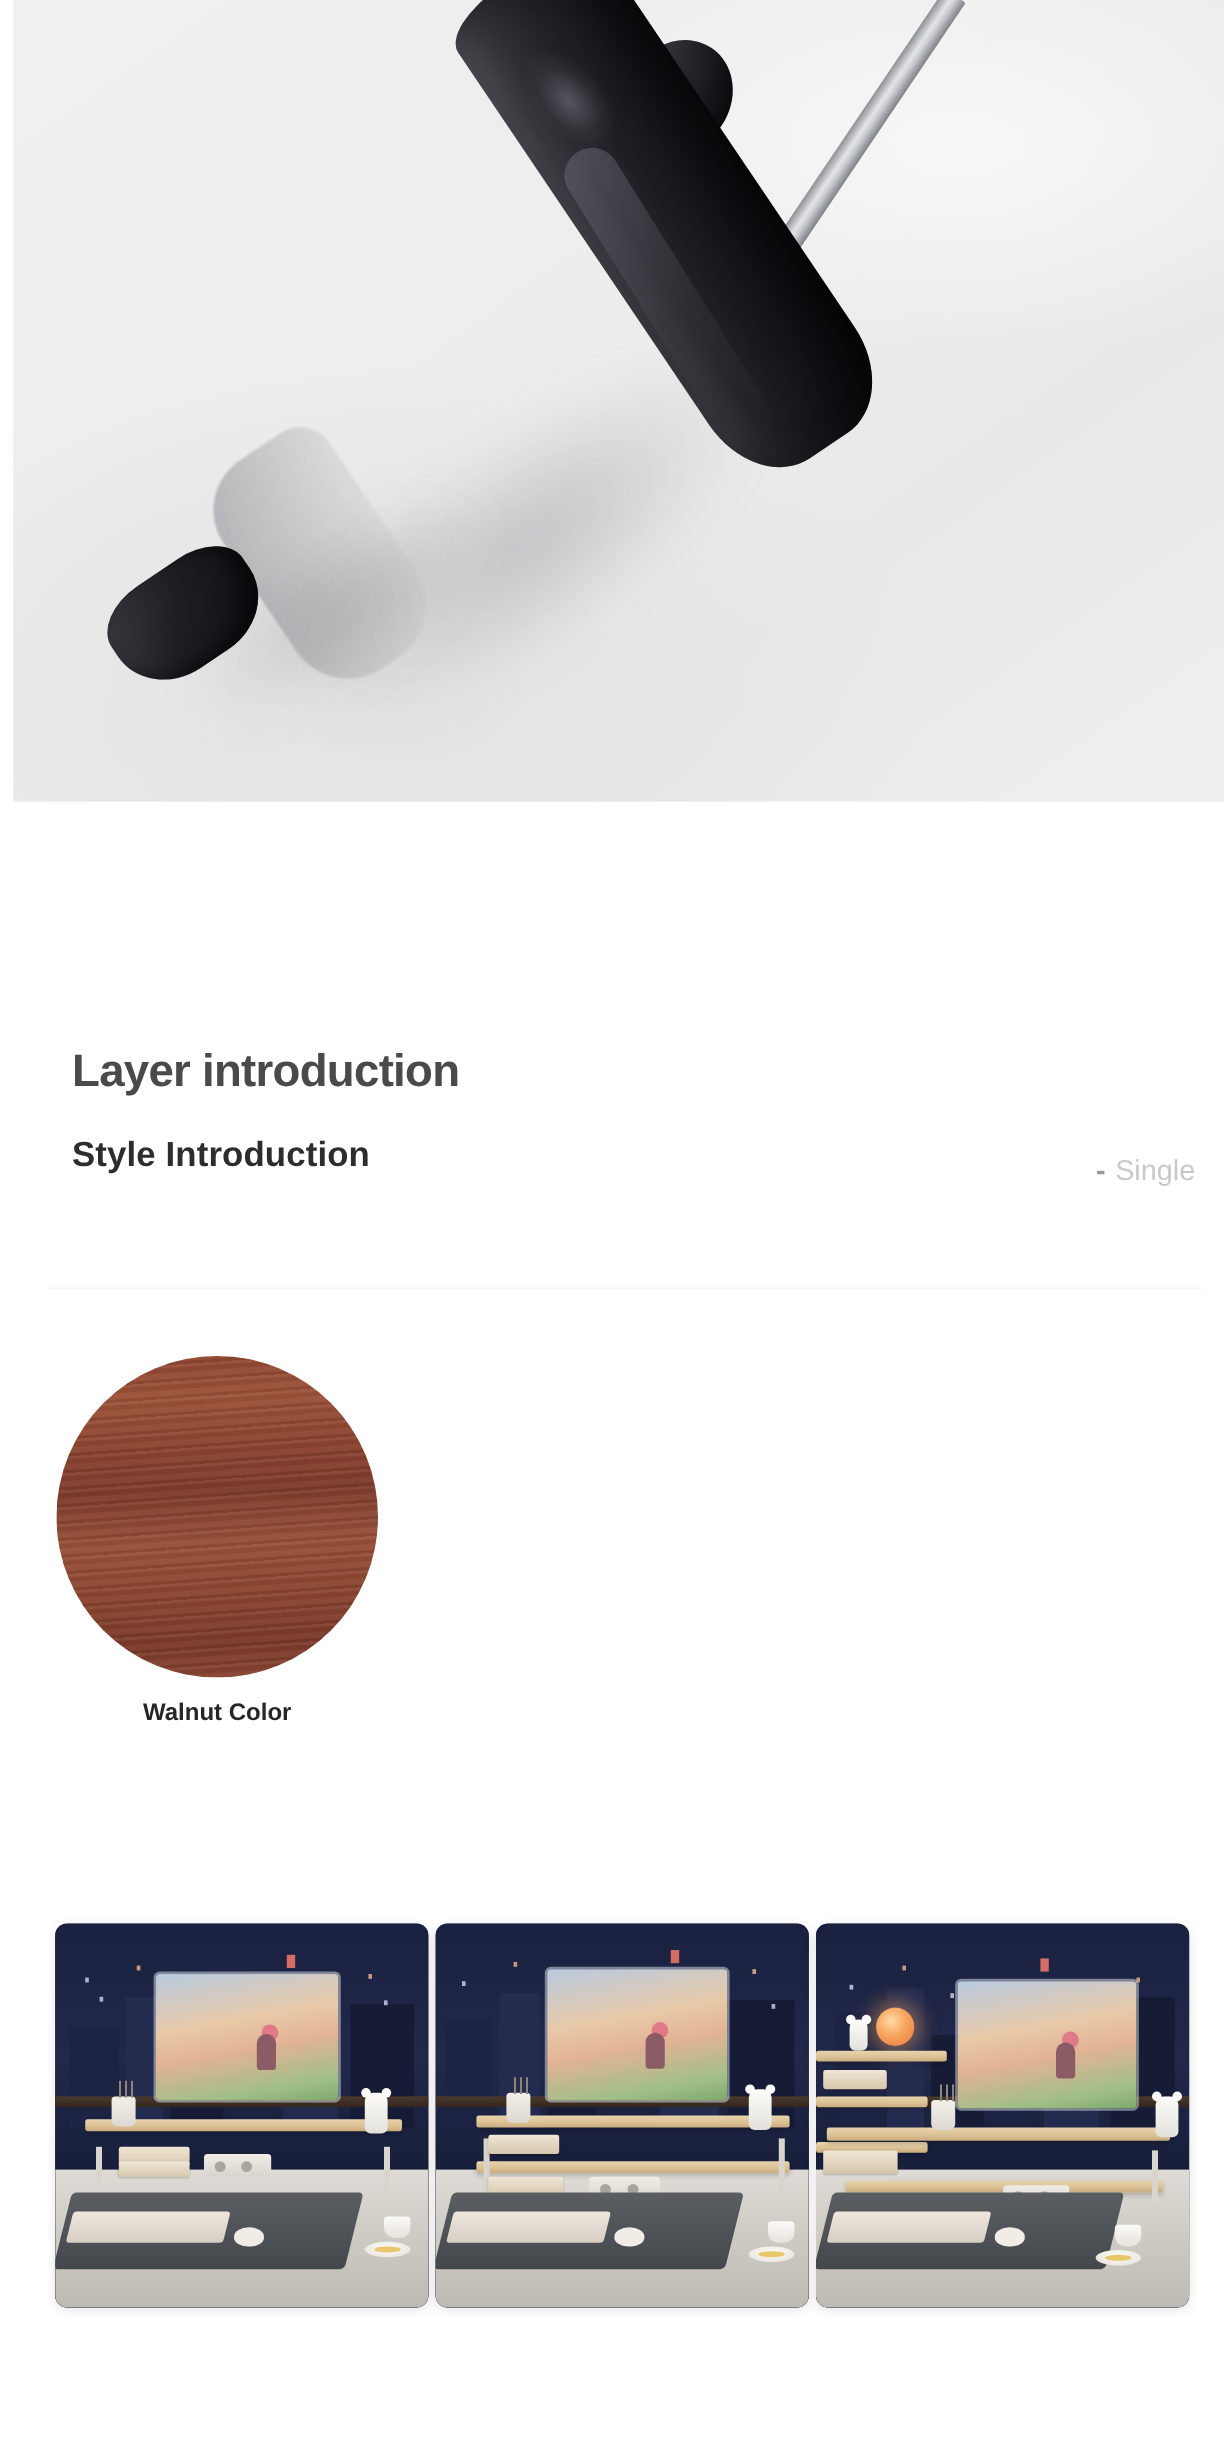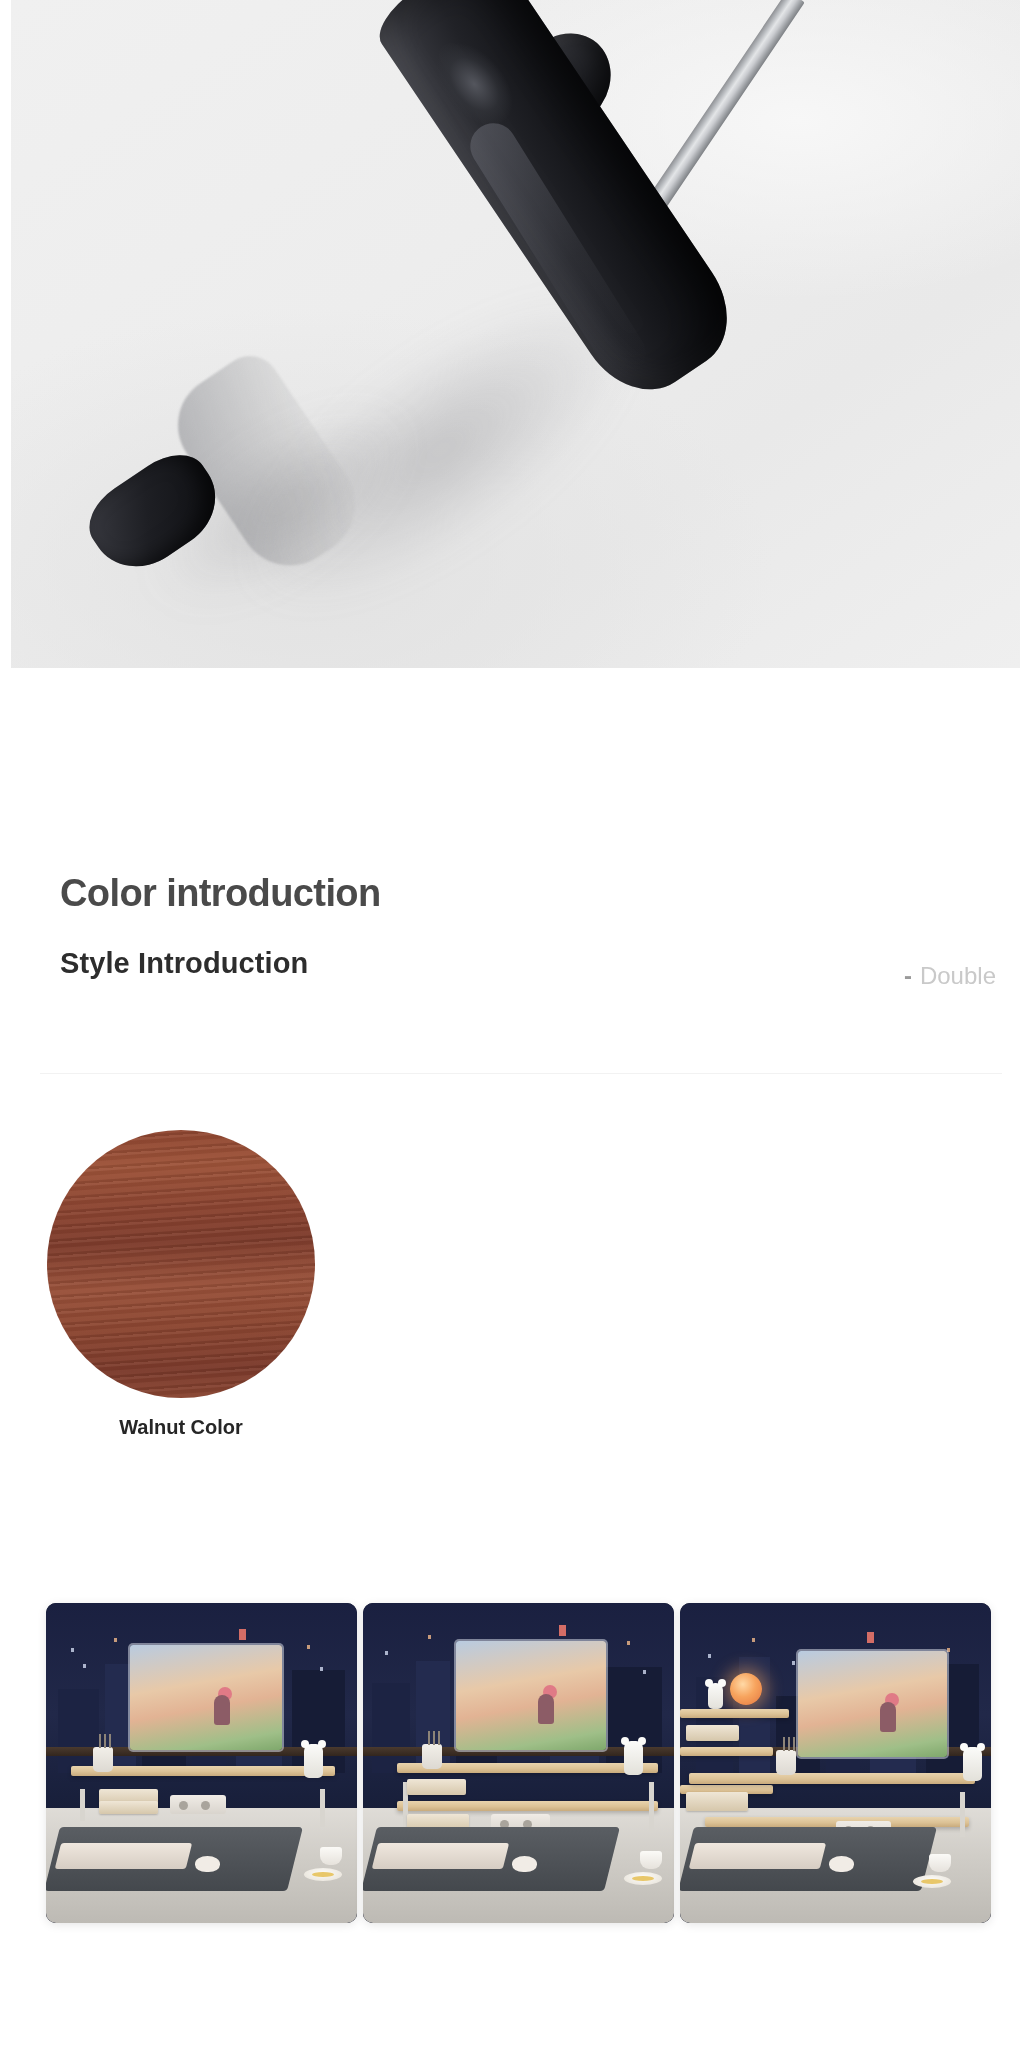--- a/index.html
+++ b/index.html
@@ -266,24 +266,24 @@
     <div class="hero-shadow"></div>
     <div class="hero-shadow2"></div>
     <div class="shaft"></div>
     <div class="collar"></div>
     <div class="handle"></div>
     <div class="handle-facet"></div>
     <div class="handle-butt"></div>
   </div>
 
   <div class="headings">
-    <div class="heading-en-thin">Color introduction</div>
+    <div class="heading-en-thin">Layer introduction</div>
     <div class="heading-main">Style Introduction</div>
     <div class="heading-right">
-      <span class="dash">-</span><span>Double</span>
+      <span class="dash">-</span><span>Single</span>
     </div>
   </div>
   <div class="divider"></div>
 
   <div class="swatch-row">
 
     <div class="swatch" id="sw0" style="left: 47px; top: 0px; width: 268px;">
       <div class="swatch-circle sw-walnut" style="width: 268px; height: 268px;"></div>
       <div class="swatch-label" id="sw0l" style="font-size: 20px;">Walnut Color</div>
     </div>

